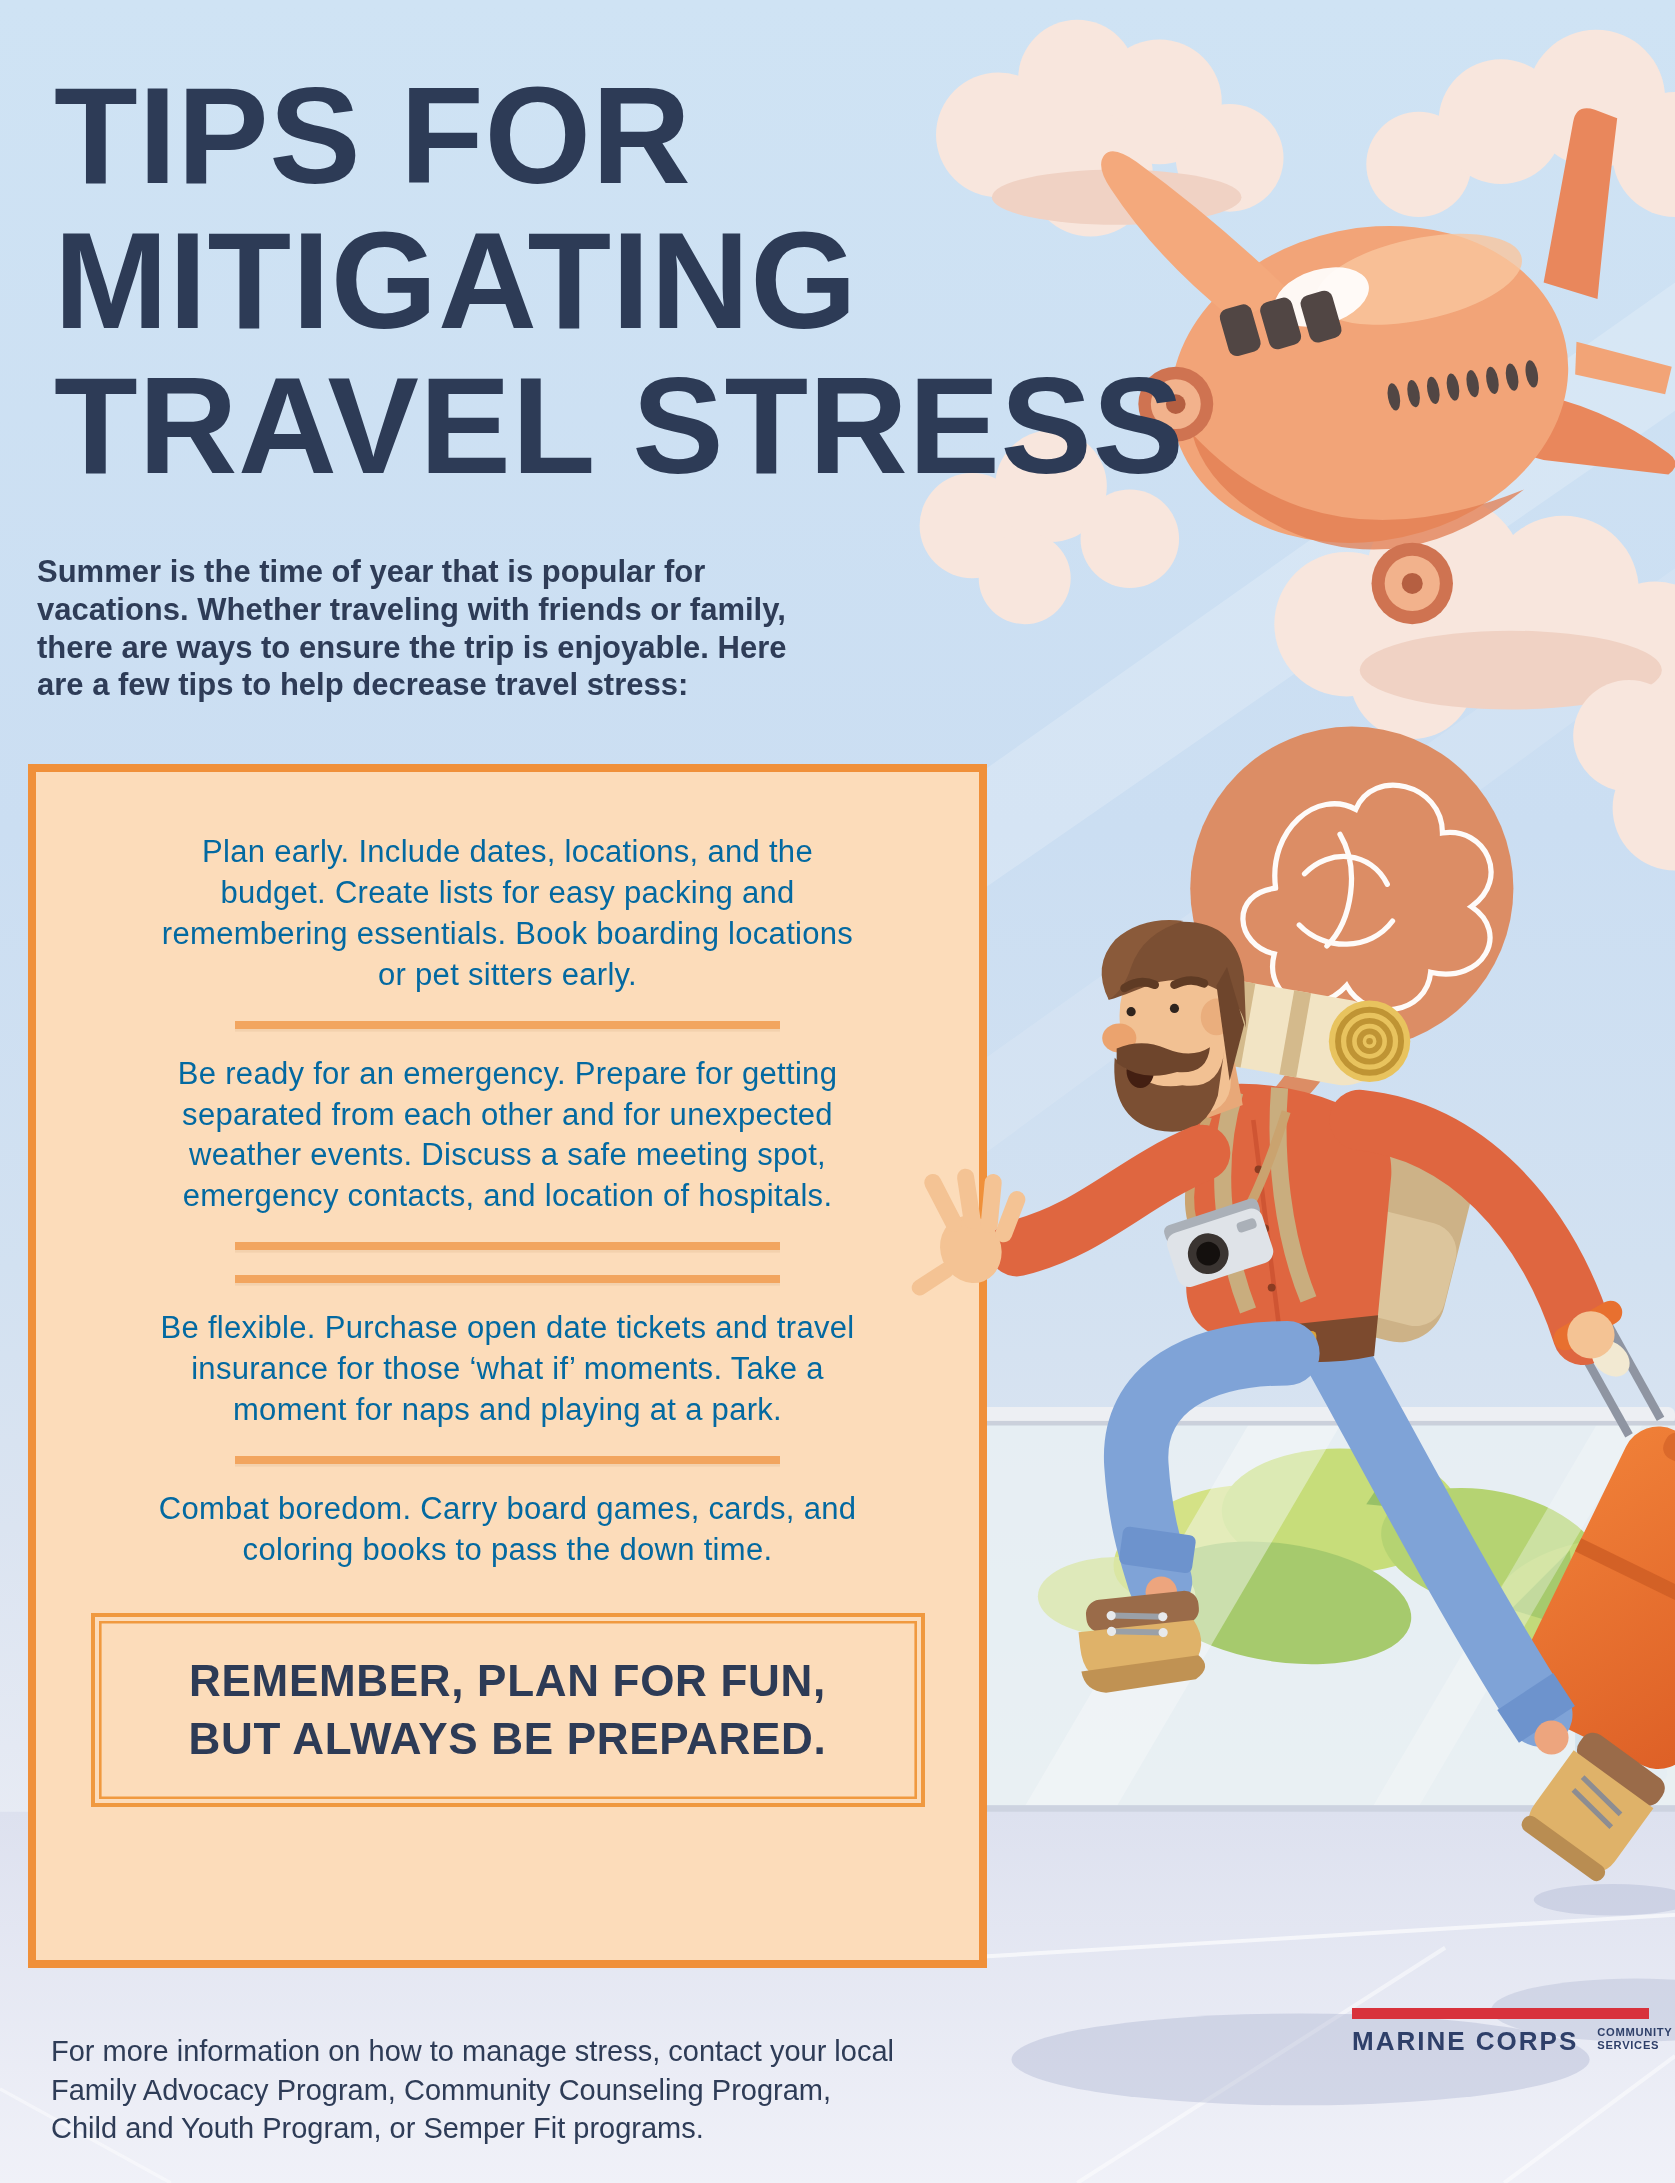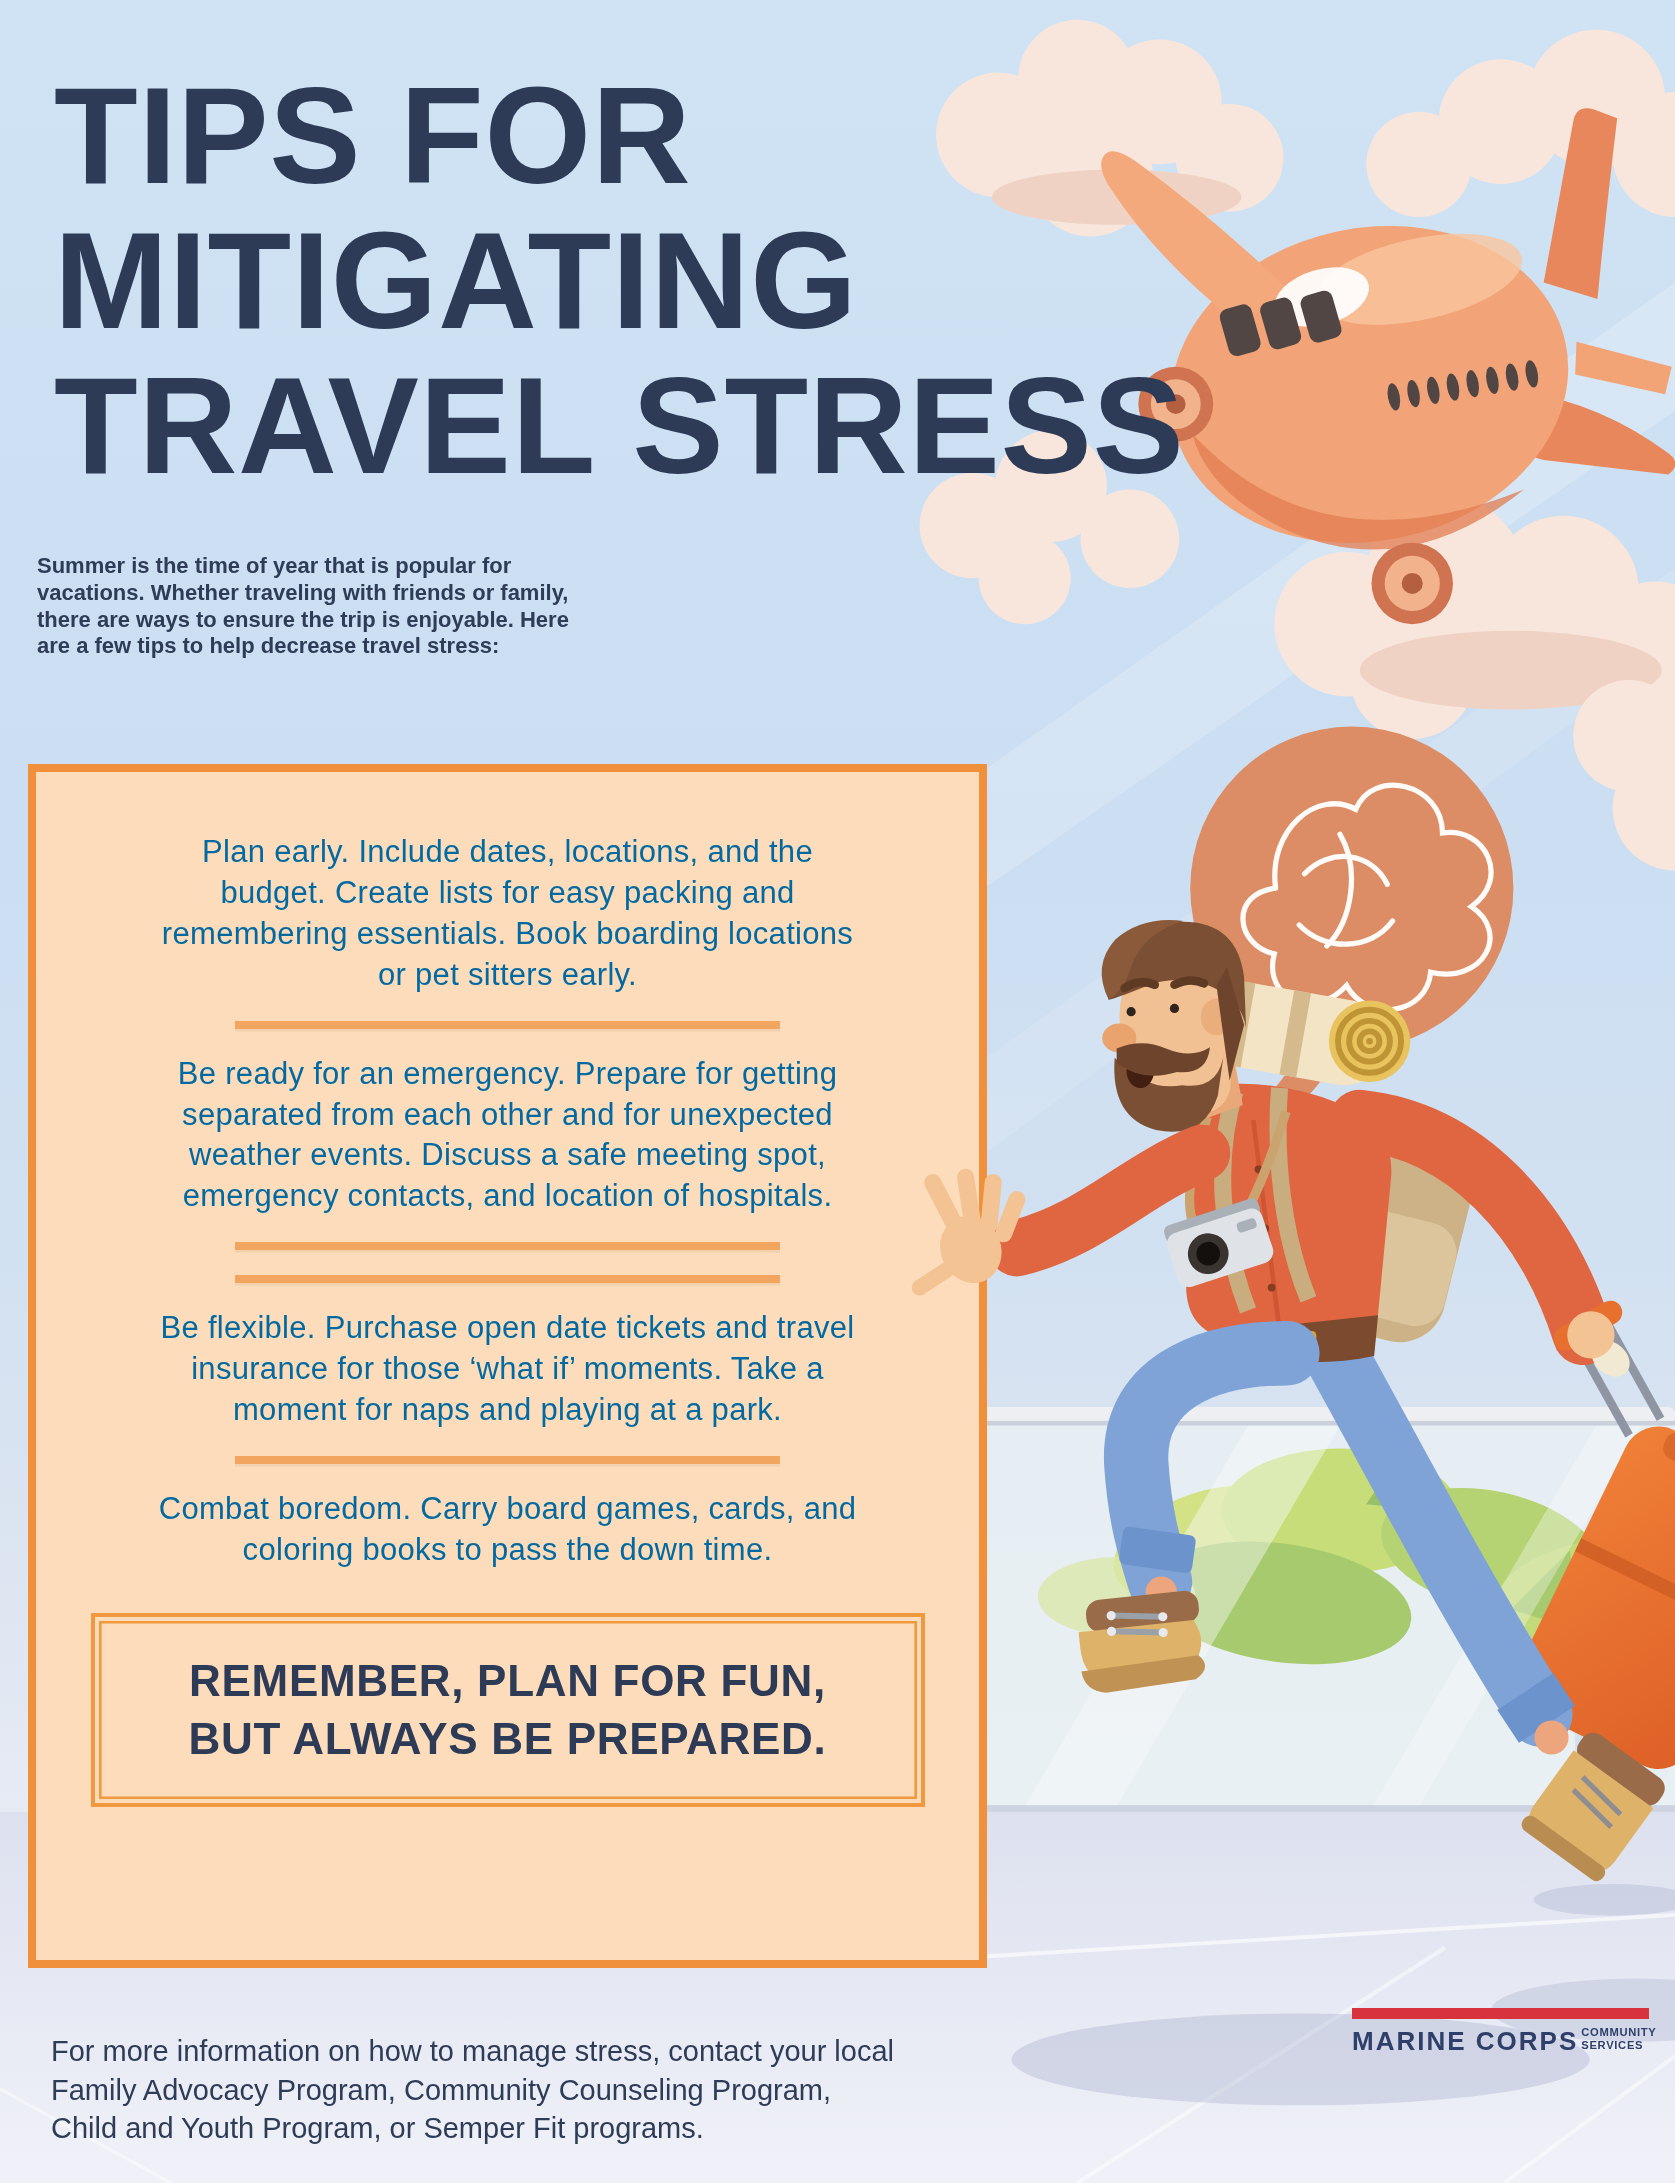--- a/index.html
+++ b/index.html
@@ -12,21 +12,21 @@
   }
   svg.layer { position:absolute; left:0; top:0; pointer-events:none; }
 
   .title {
     position:absolute; left:54px; top:63px; margin:0;
     font-size:137px; line-height:1.06; font-weight:800; letter-spacing:0.7px;
     color:#2d3b56; white-space:pre-line; z-index:2;
   }
   .intro {
     position:absolute; left:37px; top:553px; width:894px; margin:0;
-    font-size:22px; line-height:1.22; font-weight:700;
+    font-size:31px; line-height:1.22; font-weight:700;
     color:#2e3c57; white-space:pre-line; z-index:2;
   }
   .tips-box {
     position:absolute; left:28px; top:764px; width:959px; height:1204px;
     box-sizing:border-box; border:8.5px solid #f0903a; background:#fcdcba;
     padding:60px 46px 0 46px; z-index:2;
   }
   .tip {
     margin:0; font-size:31px; line-height:1.32; font-weight:400;
     color:#0369a1; text-align:center; white-space:pre-line; letter-spacing:0.3px;
@@ -51,21 +51,21 @@
   }
   .logo {
     position:absolute; left:1352px; top:2004px; width:297px; z-index:2;
   }
   .logo-row1 { display:flex; align-items:center; justify-content:flex-start; height:87px; }
   .logo-letters {
     font-size:80px; font-weight:800; letter-spacing:-2.6px; color:#2e3f69; line-height:1;
   }
   .logo-emblem { width:97px; height:97px; margin:0 -10.5px -17px -10.5px; position:relative; z-index:1; }
   .logo-bar { height:11.2px; background:#d8323c; margin-top:4px; width:100%; }
-  .logo-row2 { display:flex; align-items:flex-start; gap:3px; margin-top:6.6px; }
+  .logo-row2 { display:flex; align-items:flex-start; gap:19px; margin-top:6.6px; }
   .logo-marine { font-size:26px; font-weight:700; letter-spacing:2px; color:#2e3f69; white-space:nowrap; }
   .logo-community { font-size:11.2px; font-weight:700; letter-spacing:0.7px; color:#2e3f69; line-height:1.2; }
   .logo-community span { display:block; }
 </style>
 </head>
 <body>
 
 <div class="page">
 
   <svg class="layer" width="1675" height="2183" viewBox="0 0 2550 3323" style="z-index:1;">

